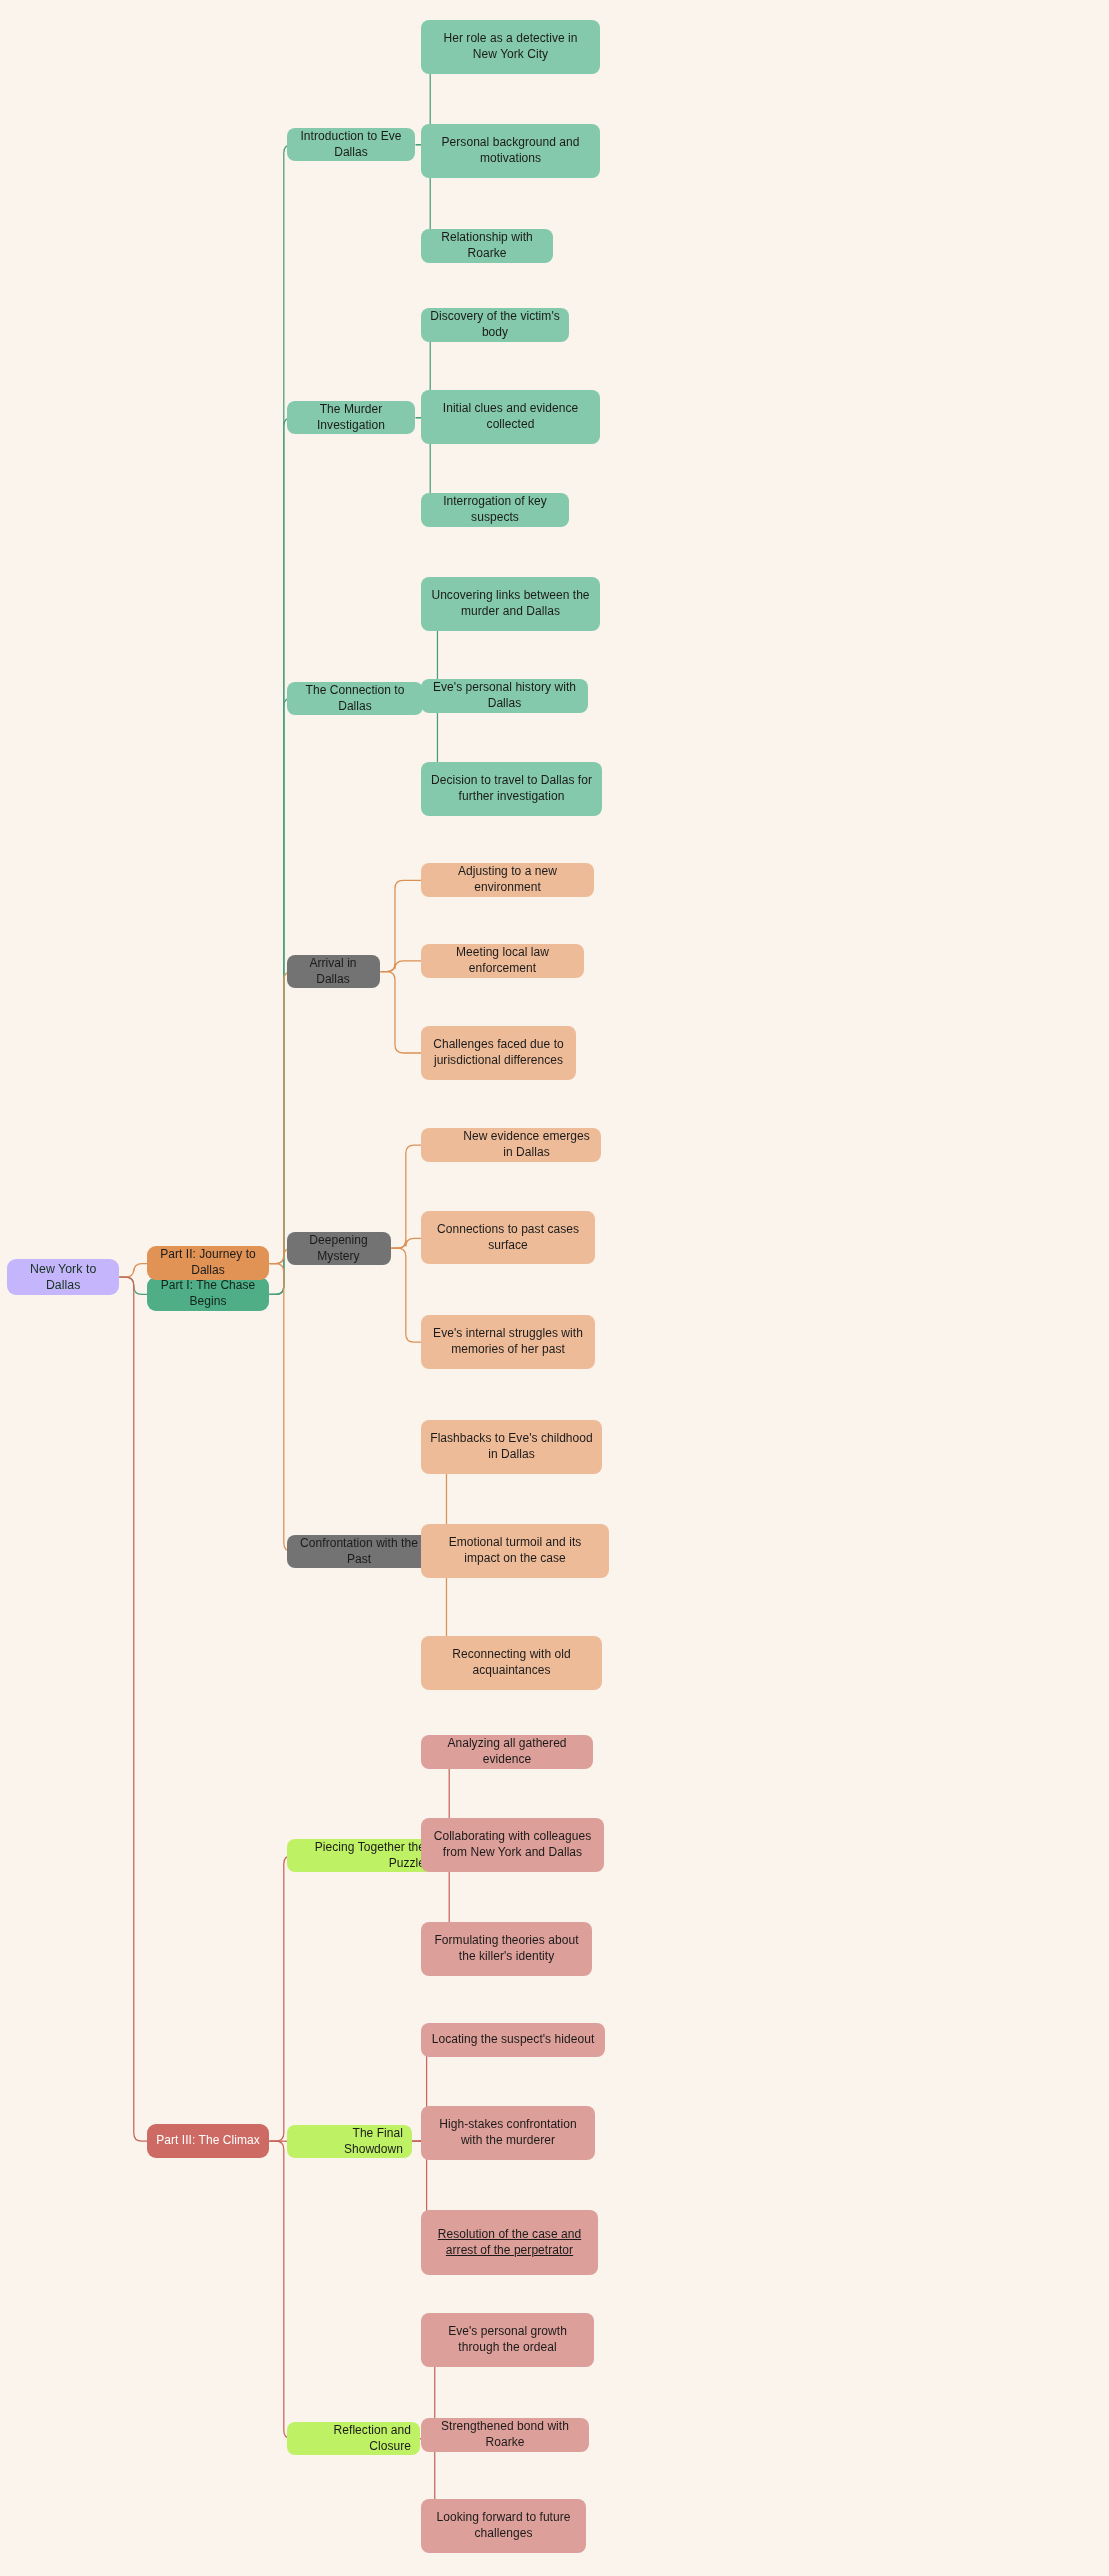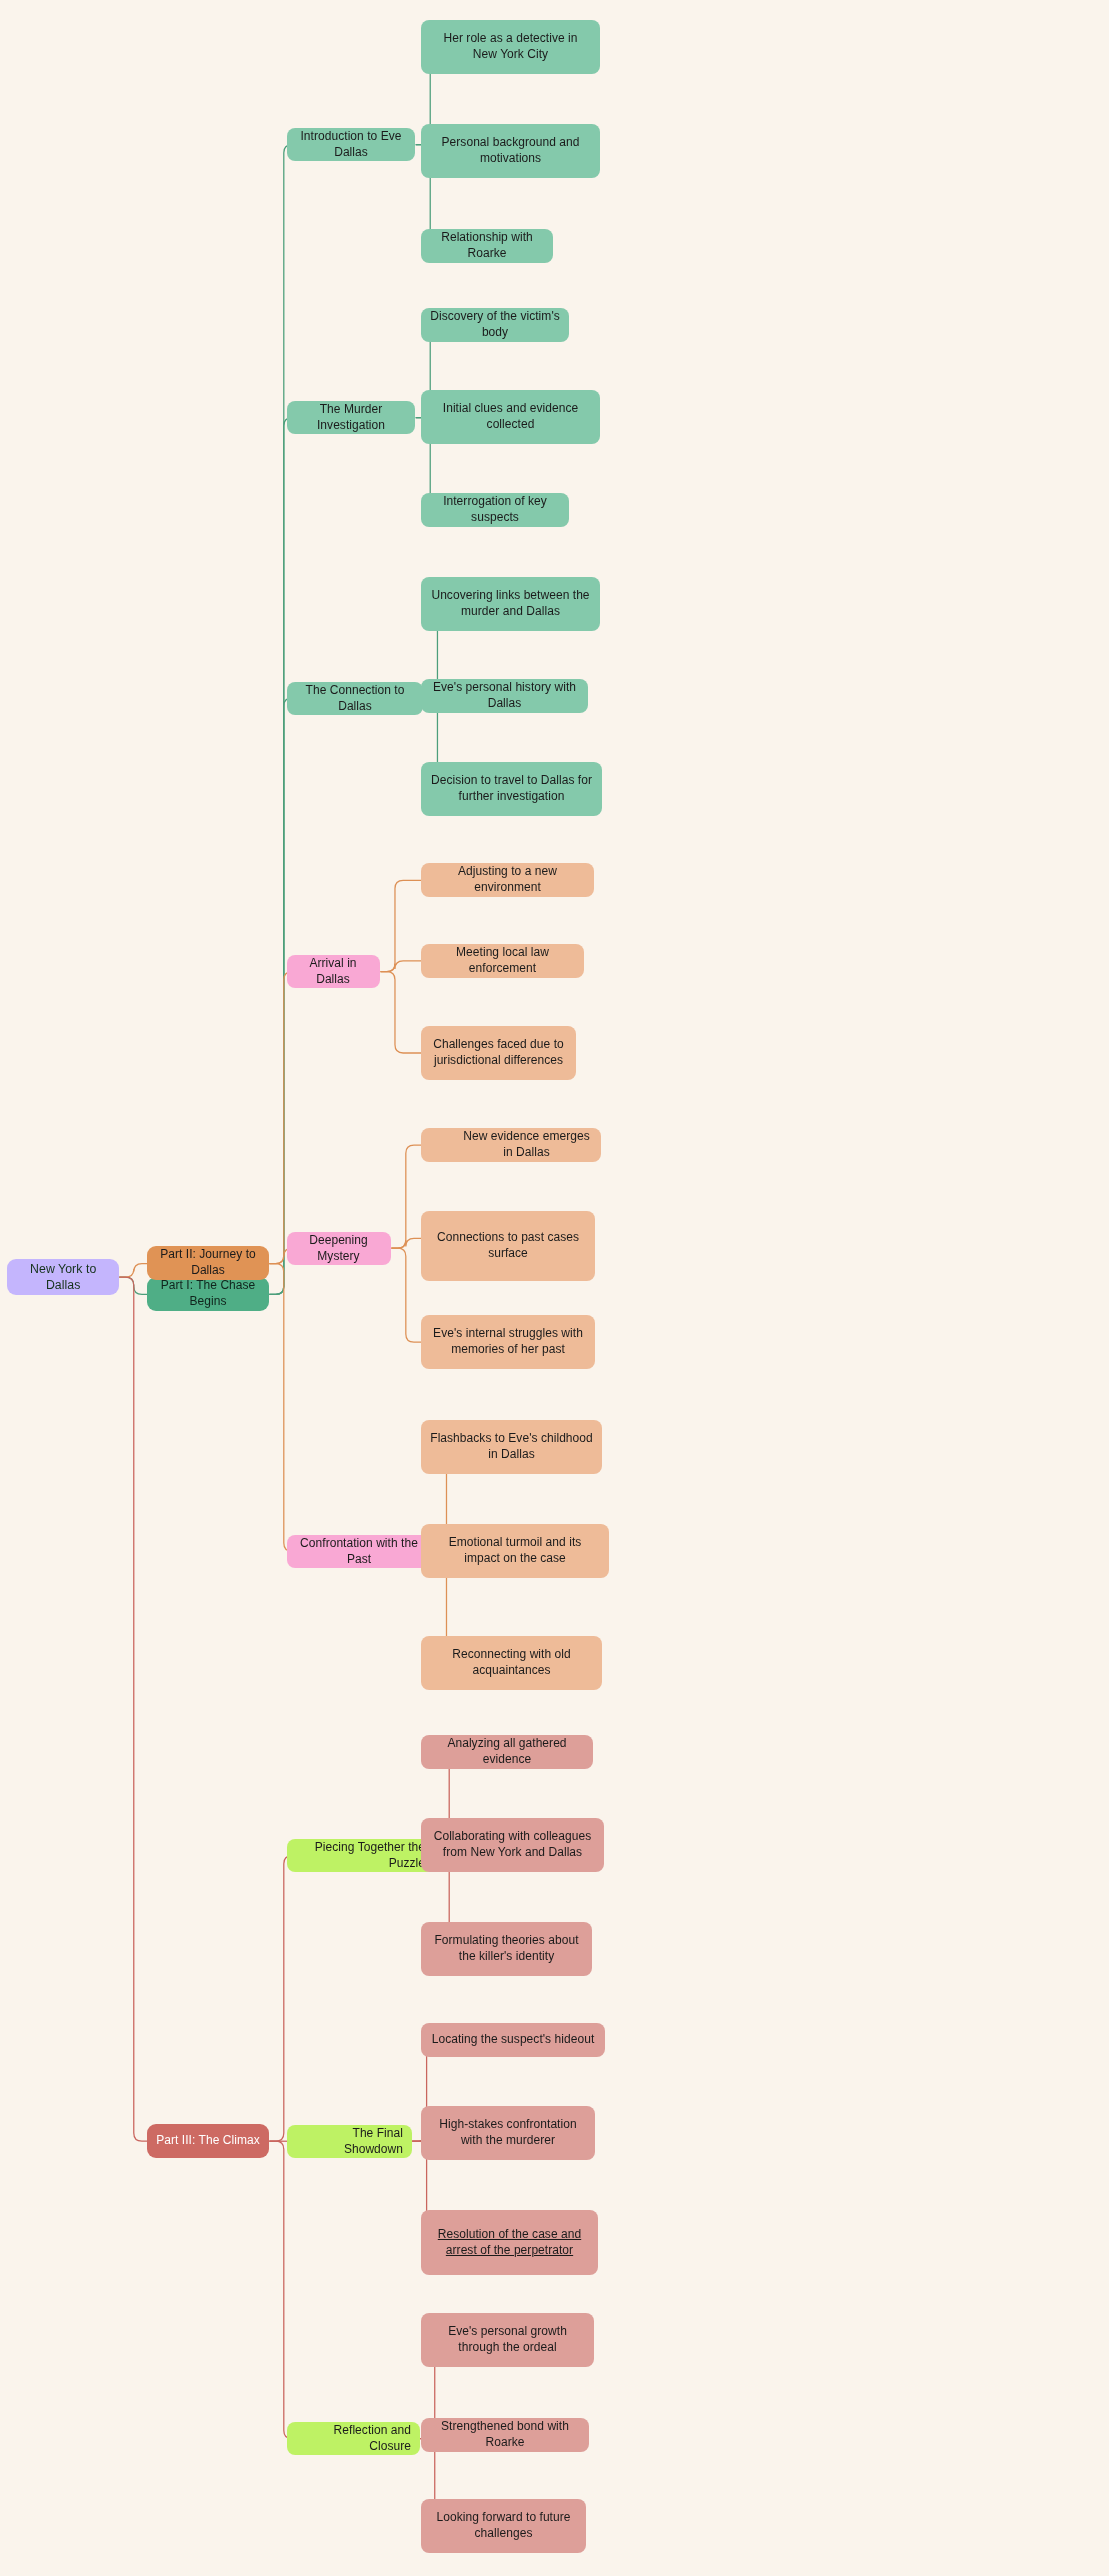--- a/index.html
+++ b/index.html
@@ -47,21 +47,21 @@
     border-radius: 9px;
   }
   .node.l1 {
     font-size: 12px;
     border-radius: 9px;
   }
   .node.l1.g { background: #4fae86; color: #10241c; }
   .node.l1.o { background: #e09355; color: #1b1b1b; }
   .node.l1.r { background: #cd6a63; color: #ffffff; }
   .node.l2.g { background: #84c9ab; }
-  .node.l2.o { background: #f9a8d4; padding-left: 8px; }
+  .node.l2.o { background: #737373; padding-left: 8px; }
   .node.l2.r { background: #bef264; text-align: right; }
   .node.l3.g { background: #84c9ab; }
   .node.l3.o { background: #eebb98; }
   .node.l3.r { background: #dd9f99; }
 </style>
 </head>
 <body>
 
 <div id="canvas">
   <svg id="edges" viewBox="0 0 1227 2850" xmlns="http://www.w3.org/2000/svg" fill="none">
@@ -120,21 +120,21 @@
       <div class="node l3 g" style="left: 421px; top: 577px; width: 179px; height: 54px;">Uncovering links between the murder and Dallas</div>
       <div class="node l3 g" style="left: 421px; top: 679px; width: 167px; height: 34px;">Eve's personal history with Dallas</div>
       <div class="node l3 g" style="left: 421px; top: 762px; width: 181px; height: 54px;">Decision to travel to Dallas for further investigation</div>
       <div class="node l1 o" style="left: 147px; top: 1246px; width: 122px; height: 34px;">Part II: Journey to Dallas</div>
       <div class="node l2 o" style="left: 287px; top: 955px; width: 93px; height: 33px;">Arrival in Dallas</div>
       <div class="node l3 o" style="left: 421px; top: 863px; width: 173px; height: 34px;">Adjusting to a new environment</div>
       <div class="node l3 o" style="left: 421px; top: 944px; width: 163px; height: 34px;">Meeting local law enforcement</div>
       <div class="node l3 o" style="left: 421px; top: 1026px; width: 155px; height: 54px;">Challenges faced due to jurisdictional differences</div>
       <div class="node l2 o" style="left: 287px; top: 1232px; width: 104px; height: 33px;">Deepening Mystery</div>
       <div class="node l3 o" style="left: 421px; top: 1128px; width: 180px; height: 34px; padding-left: 40px;">New evidence emerges in Dallas</div>
-      <div class="node l3 o" style="left: 421px; top: 1211px; width: 174px; height: 70px;">Connections to past cases surface</div>
+      <div class="node l3 o" style="left: 421px; top: 1211px; width: 174px; height: 53px;">Connections to past cases surface</div>
       <div class="node l3 o" style="left: 421px; top: 1315px; width: 174px; height: 54px;">Eve's internal struggles with memories of her past</div>
       <div class="node l2 o" style="left: 287px; top: 1535px; width: 145px; height: 33px;">Confrontation with the Past</div>
       <div class="node l3 o" style="left: 421px; top: 1420px; width: 181px; height: 54px;">Flashbacks to Eve's childhood in Dallas</div>
       <div class="node l3 o" style="left: 421px; top: 1524px; width: 188px; height: 54px;">Emotional turmoil and its impact on the case</div>
       <div class="node l3 o" style="left: 421px; top: 1636px; width: 181px; height: 54px;">Reconnecting with old acquaintances</div>
       <div class="node l1 r" style="left: 147px; top: 2124px; width: 122px; height: 34px;">Part III: The Climax</div>
       <div class="node l2 r" style="left: 287px; top: 1839px; width: 147px; height: 33px;">Piecing Together the Puzzle</div>
       <div class="node l3 r" style="left: 421px; top: 1735px; width: 172px; height: 34px;">Analyzing all gathered evidence</div>
       <div class="node l3 r" style="left: 421px; top: 1818px; width: 183px; height: 54px;">Collaborating with colleagues from New York and Dallas</div>
       <div class="node l3 r" style="left: 421px; top: 1922px; width: 171px; height: 54px;">Formulating theories about the killer's identity</div>

